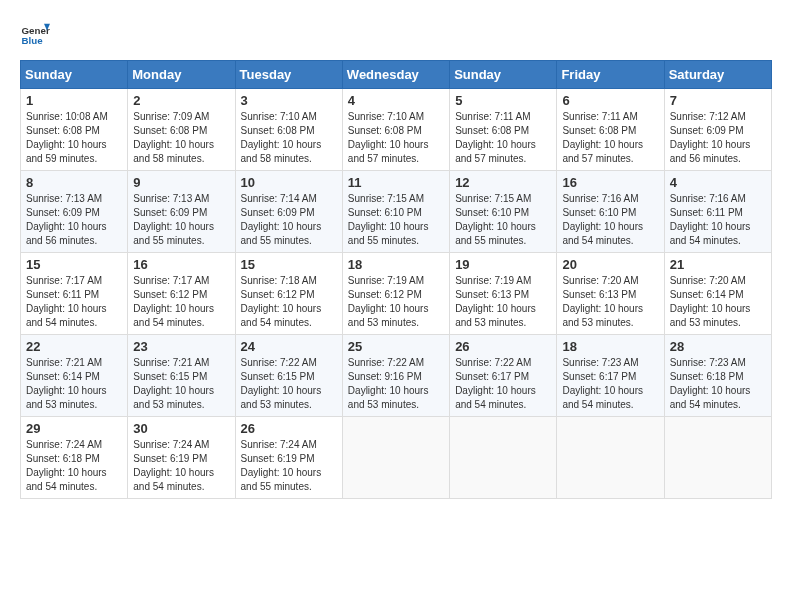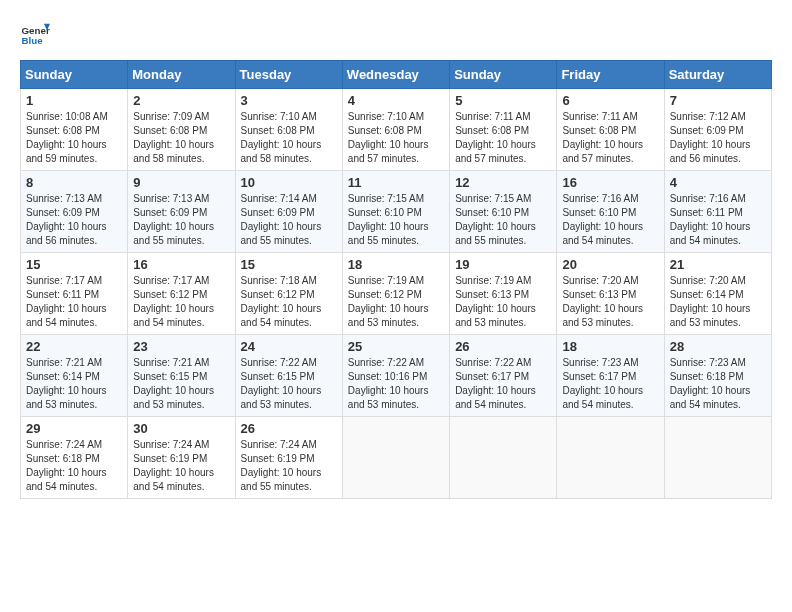--- a/index.html
+++ b/index.html
@@ -207,21 +207,21 @@
         <td><span class="day-number">23</span>
 <span class="cell-text">Sunrise: 7:21 AM</span><br>
 <span class="cell-text">Sunset: 6:15 PM</span><br>
 <span class="cell-text">Daylight: 10 hours and 53 minutes.</span></td>
         <td><span class="day-number">24</span>
 <span class="cell-text">Sunrise: 7:22 AM</span><br>
 <span class="cell-text">Sunset: 6:15 PM</span><br>
 <span class="cell-text">Daylight: 10 hours and 53 minutes.</span></td>
         <td><span class="day-number">25</span>
 <span class="cell-text">Sunrise: 7:22 AM</span><br>
-<span class="cell-text">Sunset: 10:16 PM</span><br>
+<span class="cell-text">Sunset: 9:16 PM</span><br>
 <span class="cell-text">Daylight: 10 hours and 53 minutes.</span></td>
         <td><span class="day-number">26</span>
 <span class="cell-text">Sunrise: 7:22 AM</span><br>
 <span class="cell-text">Sunset: 6:17 PM</span><br>
 <span class="cell-text">Daylight: 10 hours and 54 minutes.</span></td>
         <td><span class="day-number">18</span>
 <span class="cell-text">Sunrise: 7:23 AM</span><br>
 <span class="cell-text">Sunset: 6:17 PM</span><br>
 <span class="cell-text">Daylight: 10 hours and 54 minutes.</span></td>
         <td><span class="day-number">28</span>

